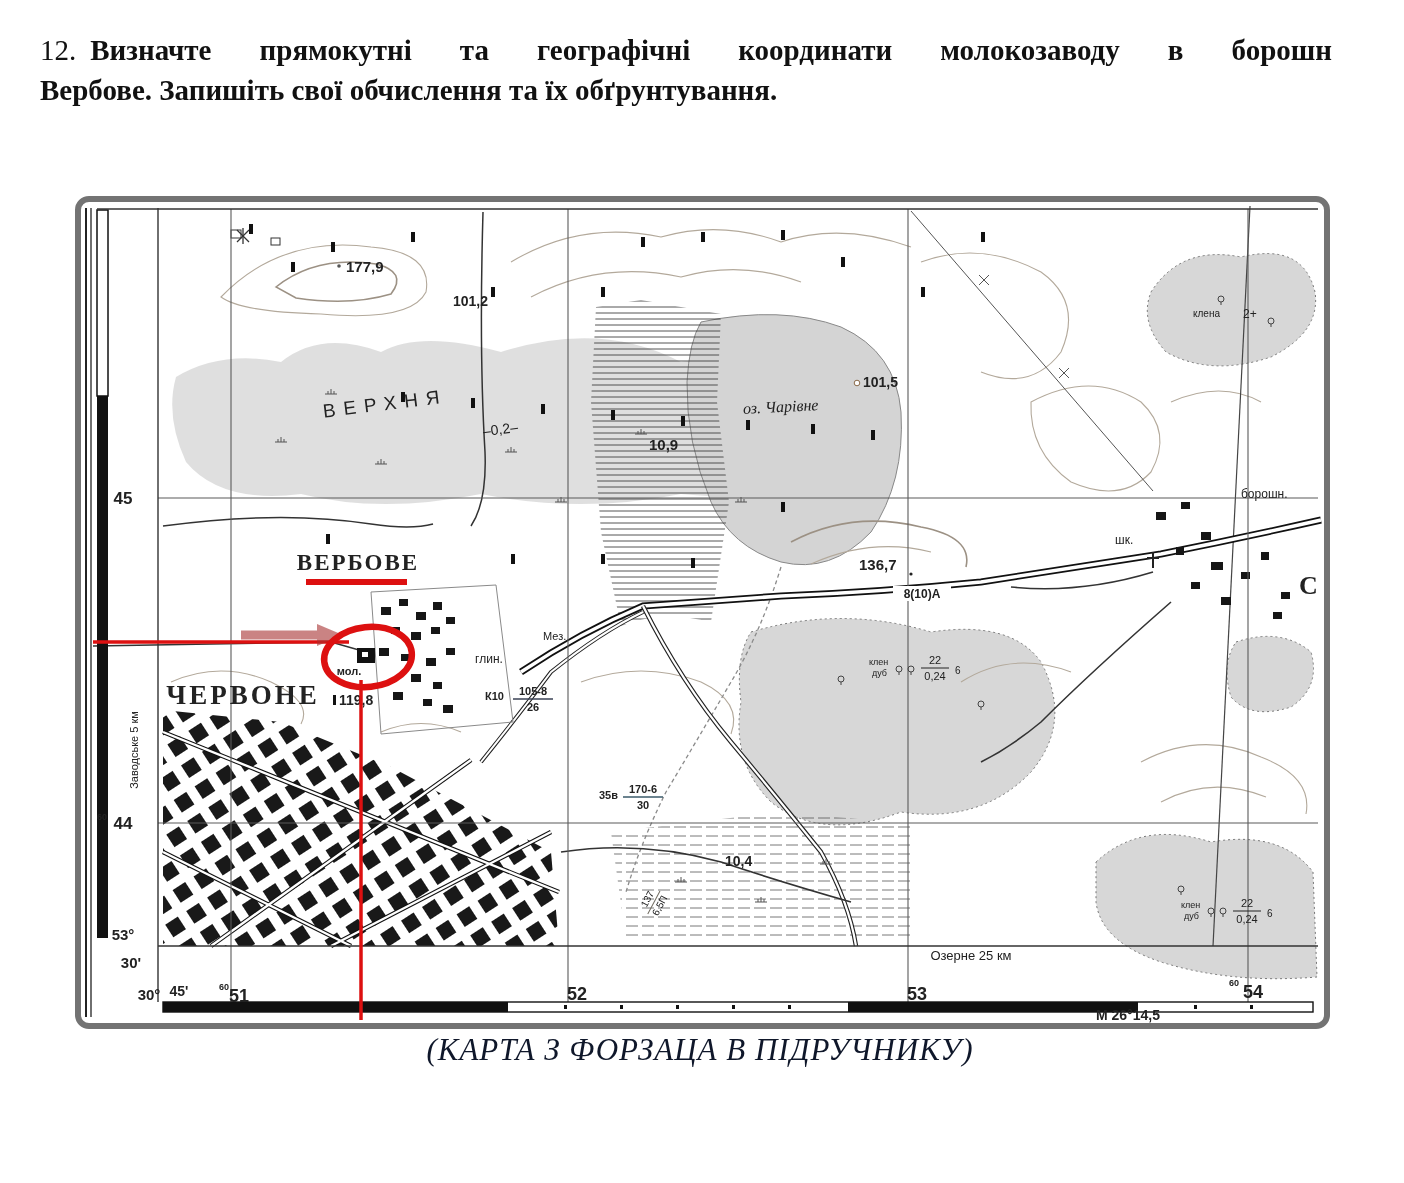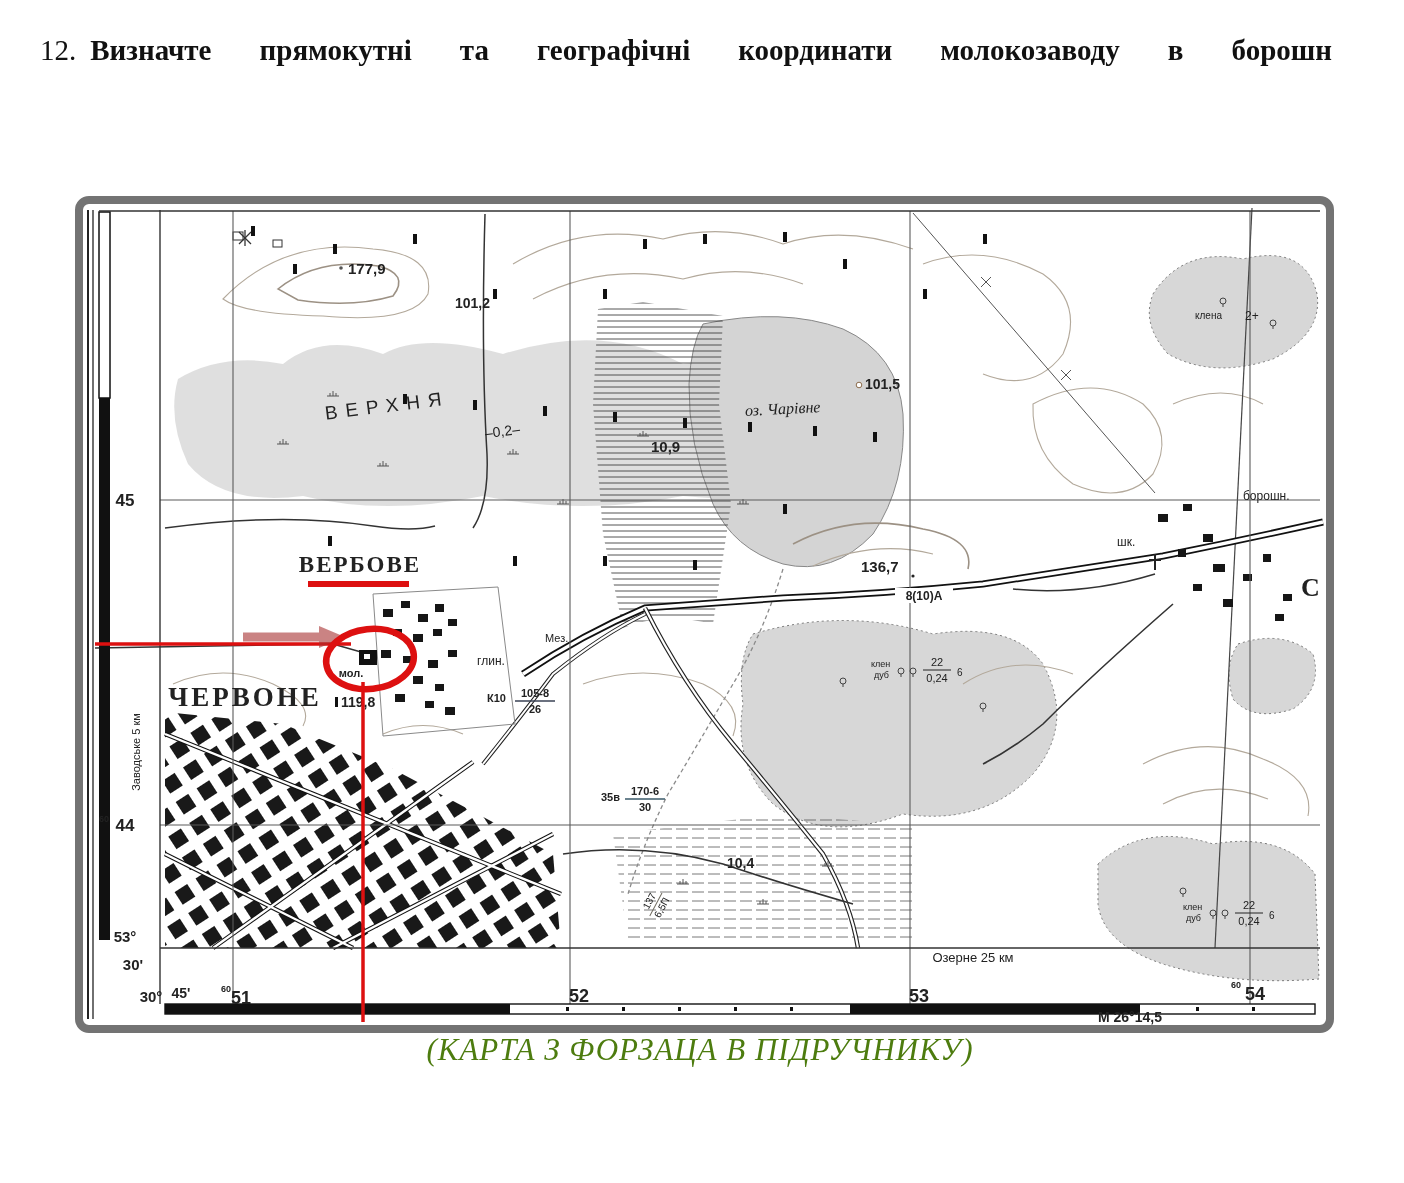--- a/index.html
+++ b/index.html
@@ -1,31 +1,32 @@
 <!DOCTYPE html>
 <html><head>
 <meta charset="utf-8">
 <style>
   html,body{margin:0;padding:0;background:#fff;}
   body{width:1404px;height:1183px;position:relative;font-family:"Liberation Serif",serif;overflow:hidden;}
   .task{position:absolute;left:40px;top:30px;width:1292px;color:#111;}
   .task-line1{font-size:29px;font-weight:bold;text-align:justify;text-align-last:justify;line-height:40px;white-space:normal;}
   .task-num{font-weight:normal;padding-right:14px;}
   .task-line2{font-size:29px;font-weight:bold;line-height:40px;}
-  .map-card{position:absolute;left:75px;top:196px;width:1243px;height:821px;border:8px solid #737373;border-radius:14px;overflow:hidden;background:#fff;}
-  .caption{position:absolute;left:80px;top:1032px;width:1240px;text-align:center;font-style:italic;font-size:31px;color:#4d7c0f;letter-spacing:1px;}
+  .map-card{position:absolute;left:75px;top:196px;width:1243px;height:821px;border:6px solid #737373;border-radius:14px;overflow:hidden;background:#fff;}
+  .caption{position:absolute;left:80px;top:1032px;width:1240px;text-align:center;font-style:italic;font-size:31px;color:#0f172a;letter-spacing:1px;}
   svg{display:block;}
   svg text{font-family:"Liberation Sans",sans-serif;fill:#222;}
   svg text.ser{font-family:"Liberation Serif",serif;}
 </style>
 </head>
 <body>
 
 <div class="task">
   <div class="task-line1"><span class="task-num">12.</span><span>Визначте прямокутні та географічні координати молокозаводу в борошн</span></div>
+  <div class="task-line2">Вербове. Запишіть свої обчислення та їх обґрунтування.</div>
 </div>
 
 <div class="map-card">
 <svg width="1243" height="821" viewBox="0 0 1243 821">
   <defs>
     <pattern id="town" width="25" height="25" patternUnits="userSpaceOnUse" patternTransform="rotate(-33)">
       <rect width="25" height="25" fill="#ffffff"></rect>
       <rect x="2" y="2" width="15" height="15" fill="#191919"></rect>
     </pattern>
     <pattern id="hatchH" width="9" height="6" patternUnits="userSpaceOnUse">

